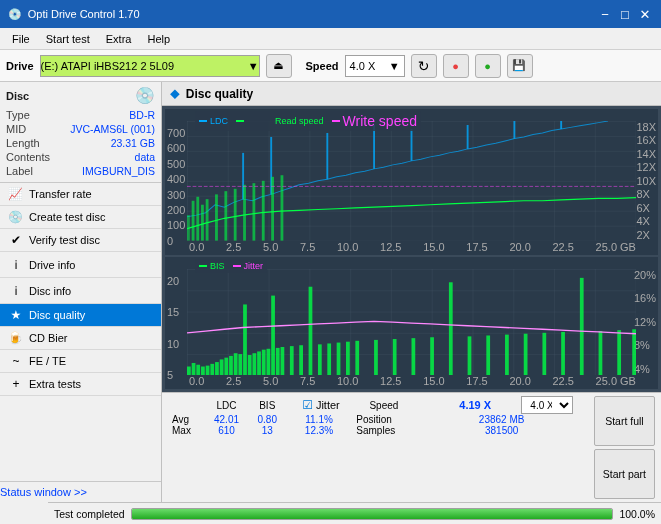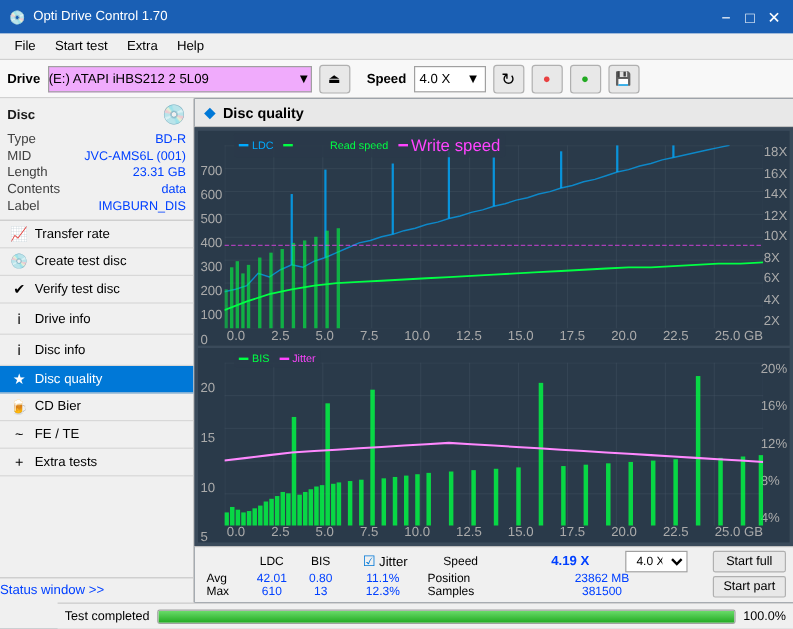--- a/index.html
+++ b/index.html
@@ -46,21 +46,21 @@
       background: #f8f8f8;
       border-bottom: 1px solid #c8c8c8;
       display: flex;
       align-items: center;
       padding: 3px 6px;
       gap: 6px;
       height: 32px;
     }
     .drive-label { font-weight: bold; font-size: 11px; }
     .drive-select {
-      background: #f0abfc;
+      background: #bef264;
       border: 1px solid #a0a0a0;
       padding: 2px 0;
       width: 220px;
       height: 22px;
       font-size: 11px;
       display: flex; align-items: center; justify-content: space-between;
       cursor: pointer;
     }
     .speed-label { font-weight: bold; margin-left: 8px; }
     .speed-select {
@@ -185,21 +185,21 @@
     .legend-dot { width: 8px; height: 2px; display: inline-block; }
 
     .chart-svg {
       width: 100%;
       height: 100%;
     }
 
     .y-axis-labels {
       position: absolute;
       left: 2px;
-      top: 16px;
+      top: 6px;
       height: 100%;
       display: flex;
       flex-direction: column;
       justify-content: space-between;
       font-size: 9px;
       color: #aaa;
       padding: 12px 0 14px 0;
     }
     .y-axis-labels-right {
       position: absolute;
@@ -253,21 +253,21 @@
       background: white;
       border: 1px solid #a0a0a0;
       padding: 1px 4px;
       width: 52px;
       height: 18px;
       font-size: 10px;
       cursor: pointer;
     }
     .action-btns { display: flex; flex-direction: column; gap: 3px; }
     .action-btn {
-      padding: 2px 8px;
+      padding: 18px 8px;
       background: #e8e8e8;
       border: 1px solid #b0b0b0;
       border-radius: 2px;
       cursor: pointer;
       font-size: 10.5px;
       white-space: nowrap;
       text-align: center;
     }
 
     

